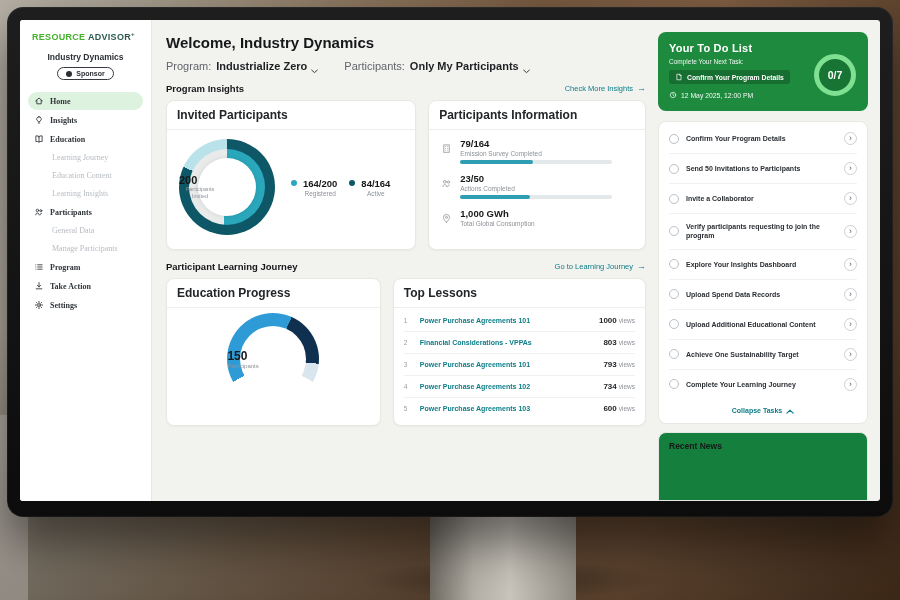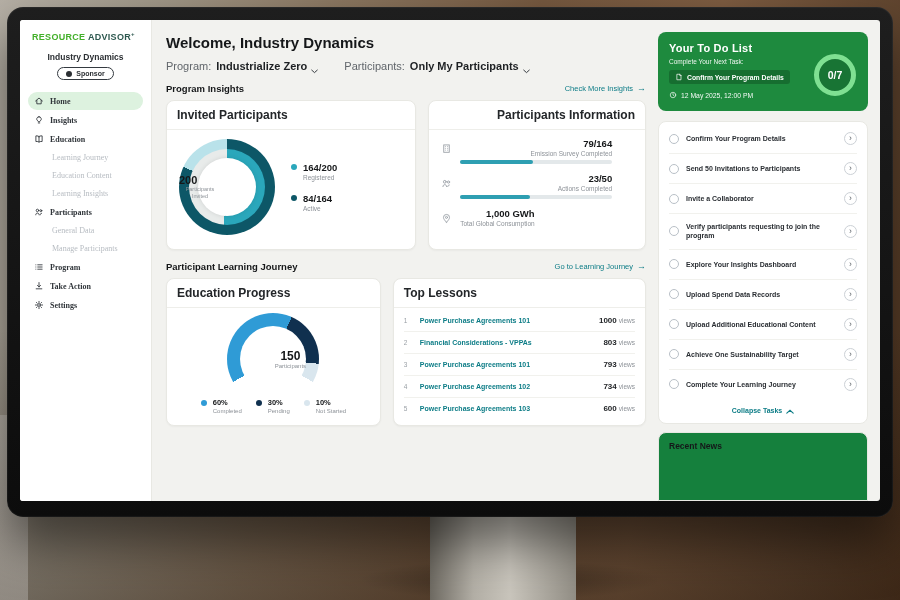--- a/index.html
+++ b/index.html
@@ -49,33 +49,33 @@
   .chev svg { width:100%; height:100%; }
   .sec-head { display:flex; justify-content:space-between; align-items:center; margin:11px 0 6px; }
   .sec-title { font-size:9.5px; font-weight:700; color:#151719; }
   .sec-link { display:flex; gap:4px; align-items:center; font-size:7.5px; font-weight:400; color:#0c7c86; cursor:pointer; }
   .arrow { font-size:9px; line-height:1; }
 
   .cards { display:flex; gap:12px; }
   .card { background:#fff; border:1px solid #e8e8e3; border-radius:8px; box-shadow:0 1px 2px rgba(0,0,0,.04); overflow:hidden; }
   .card-title { font-size:12px; font-weight:700; color:#232629; padding:7px 10px; border-bottom:1px solid #eeeeea; }
   .card-invited { flex:1.15; height:150px; }
-  .card-info { flex:1; height:150px;text-align:right; }
+  .card-info { flex:1; height:150px; }
 
   .donut-wrap { display:flex; align-items:center; gap:16px; padding:9px 12px; }
   .donut { position:relative; width:96px; height:96px; border-radius:50%;
     background: conic-gradient(#0d5767 0deg 295deg, #b9e2ea 295deg 360deg); }
   .donut::before { content:""; position:absolute; inset:10px; border-radius:50%;
     background: conic-gradient(#2aa7bb 0deg 185deg, #e8ebea 185deg 360deg); }
   .donut::after { content:""; position:absolute; inset:19px; border-radius:50%; background:#fff;
     box-shadow: 0 0 5px rgba(0,0,0,.10); }
   .donut-center { position:absolute; inset:0; display:flex; flex-direction:column; align-items:flex-start; justify-content:center; z-index:2; text-align:center; }
   .donut-val { font-size:11px; font-weight:700; color:#151719; }
   .donut-lab { font-size:5.5px; color:#8d9298; width:42px; line-height:1.25; }
-  .legend-col { display:flex; flex-direction:column; gap:12px; }
+  .legend-col { display:flex; flex-direction:row; gap:12px;text-align:center; }
   .leg-item { display:flex; gap:6px; align-items:flex-start; }
   .dot { width:6px; height:6px; border-radius:50%; margin-top:2px; flex:none; background:#999; }
   .leg-val { font-size:9.5px; font-weight:700; color:#151719; }
   .leg-lab { font-size:6.5px; color:#8d9298; margin-top:1px; }
 
   .info-list { padding:8px 12px; display:flex; flex-direction:column; gap:9px; }
   .info-row { display:flex; gap:8px; }
   .info-ic { width:11px; height:11px; color:#9aa0a6; flex:none; margin-top:2px; }
   .info-ic svg { width:100%; height:100%; }
   .info-val { font-size:9.5px; font-weight:700; color:#151719; }
@@ -83,21 +83,21 @@
   .pbar { width:152px; height:4px; border-radius:2px; background:#e3e8ea; }
   .pfill { height:100%; width:0; border-radius:2px; background:#2e9fb2; }
 
   .card-gauge { flex:1; height:148px; }
   .card-lessons { flex:1.18; height:148px; }
   .gauge-wrap { padding:5px 10px 0; display:flex; flex-direction:column; align-items:center; }
   .gauge { position:relative; width:92px; height:82px; }
   .gauge-ring { position:absolute; left:0; top:0; width:92px; height:92px; border-radius:50%;
     background: conic-gradient(from 240deg, #2f9bd6 0deg 144deg, #10304f 144deg 216deg, #d9e6ee 216deg 240deg, transparent 240deg 360deg); }
   .gauge-ring::after { content:""; position:absolute; inset:13px; border-radius:50%; background:#fff; }
-  .gauge-center { position:absolute; left:17px; top:0; width:92px; height:92px; display:flex; flex-direction:column; align-items:center; justify-content:center; z-index:2; }
+  .gauge-center { position:absolute; left:0; top:0; width:92px; height:92px; display:flex; flex-direction:column; align-items:flex-start; justify-content:center; z-index:2; }
   .gauge-val { font-size:12px; font-weight:700; color:#151719; }
   .gauge-lab { font-size:6px; color:#8d9298; }
   .gauge-legend { display:flex; gap:14px; margin-top:3px; }
   .gl-val { font-size:7.5px; font-weight:700; color:#151719; }
   .gl-lab { font-size:6px; color:#8d9298; margin-top:1px; }
 
   .lesson-list { padding:2px 10px 0; }
   .lesson-row { display:flex; align-items:center; gap:8px; padding:6px 0; border-bottom:1px solid #f1f1ed; }
   .lesson-row:last-child { border-bottom:none; }
   .l-rank { font-size:6.5px; color:#9aa0a6; width:8px; flex:none; }
@@ -337,43 +337,20 @@
           <div class="card card-gauge">
             <div class="card-title">Education Progress</div>
             <div class="gauge-wrap">
               <div class="gauge">
                 <div class="gauge-ring"></div>
                 <div class="gauge-center">
                   <div class="gauge-val">150</div>
                   <div class="gauge-lab">Participants</div>
                 </div>
               </div>
-              <div class="gauge-legend">
-                <div class="leg-item">
-                  <span class="dot" style="background: rgb(47, 155, 214);"></span>
-                  <div>
-                    <div class="gl-val">60%</div>
-                    <div class="gl-lab">Completed</div>
-                  </div>
-                </div>
-                <div class="leg-item">
-                  <span class="dot" style="background: rgb(16, 48, 79);"></span>
-                  <div>
-                    <div class="gl-val">30%</div>
-                    <div class="gl-lab">Pending</div>
-                  </div>
-                </div>
-                <div class="leg-item">
-                  <span class="dot" style="background: rgb(217, 230, 238);"></span>
-                  <div>
-                    <div class="gl-val">10%</div>
-                    <div class="gl-lab">Not Started</div>
-                  </div>
-                </div>
-              </div>
             </div>
           </div>
 
           <div class="card card-lessons">
             <div class="card-title">Top Lessons</div>
             <div class="lesson-list">
               <div class="lesson-row">
                 <span class="l-rank">1</span>
                 <span class="l-title">Power Purchase Agreements 101</span>
                 <span class="l-views"><b>1000</b><span>views</span></span>

